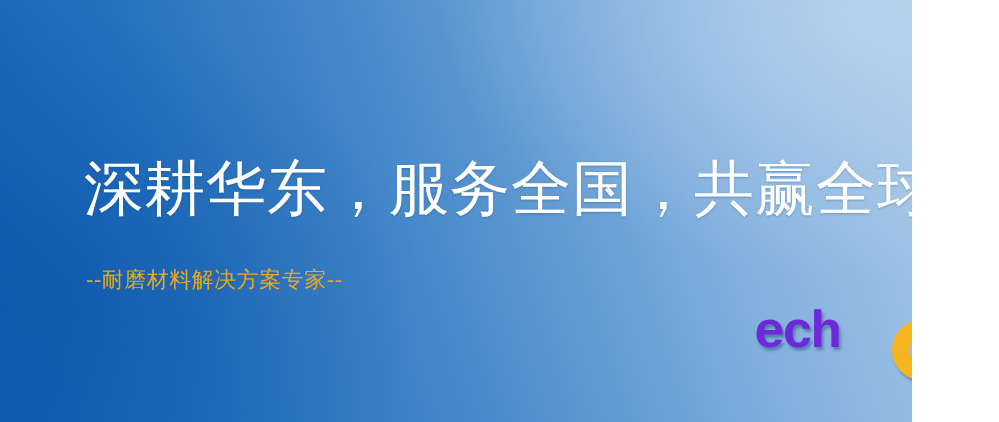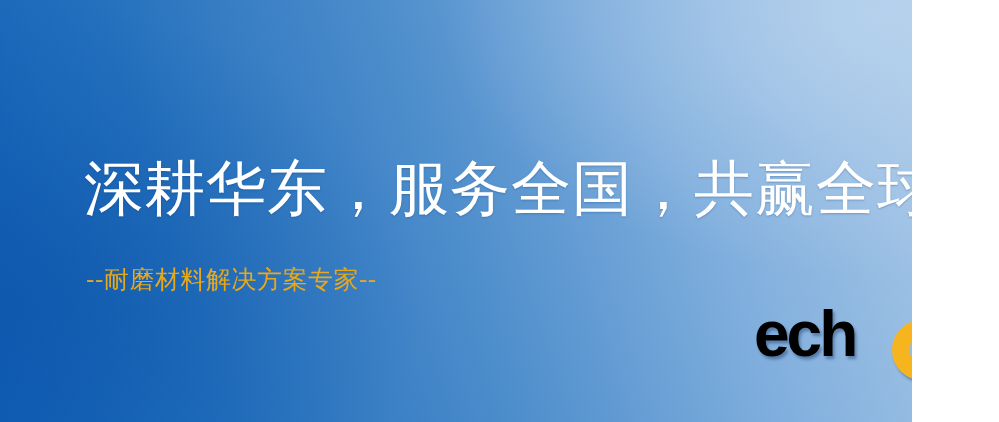--- a/index.html
+++ b/index.html
@@ -44,21 +44,21 @@
     letter-spacing: 1px;
     text-shadow: 0 1px 2px rgba(12,60,120,0.30);
   }
 
   
   .subtitle {
     position: absolute;
     left: 86px;
     top: 264px;
     font-family: "DejaVu Serif", "Liberation Serif", serif;
-    font-size: 25px;
+    font-size: 22px;
     line-height: 32px;
     color: #e8a81c;
     white-space: nowrap;
     letter-spacing: 0.5px;
   }
 
   
   .logo {
     position: absolute;
     left: 752px;
@@ -70,24 +70,24 @@
     position: absolute;
     left: 0;
     top: 0;
     width: 242px;
     height: 74px;
   }
   .logo-echo {
     position: absolute;
     left: 2px;
     top: -4px;
-    font-family: Liberation Sans, sans-serif;
-    font-size: 64px;
+    font-family: Liberation Mono, monospace;
+    font-size: 52px;
     font-weight: bold;
-    color: #000000;
+    color: #6d28d9;
     letter-spacing: -3px;
     line-height: 76px;
     text-shadow: 2px 3px 3px rgba(20,50,95,0.42);
   }
   
   .logo-o {
     position: absolute;
     left: 140px;
     top: 20px;
     width: 60px;

